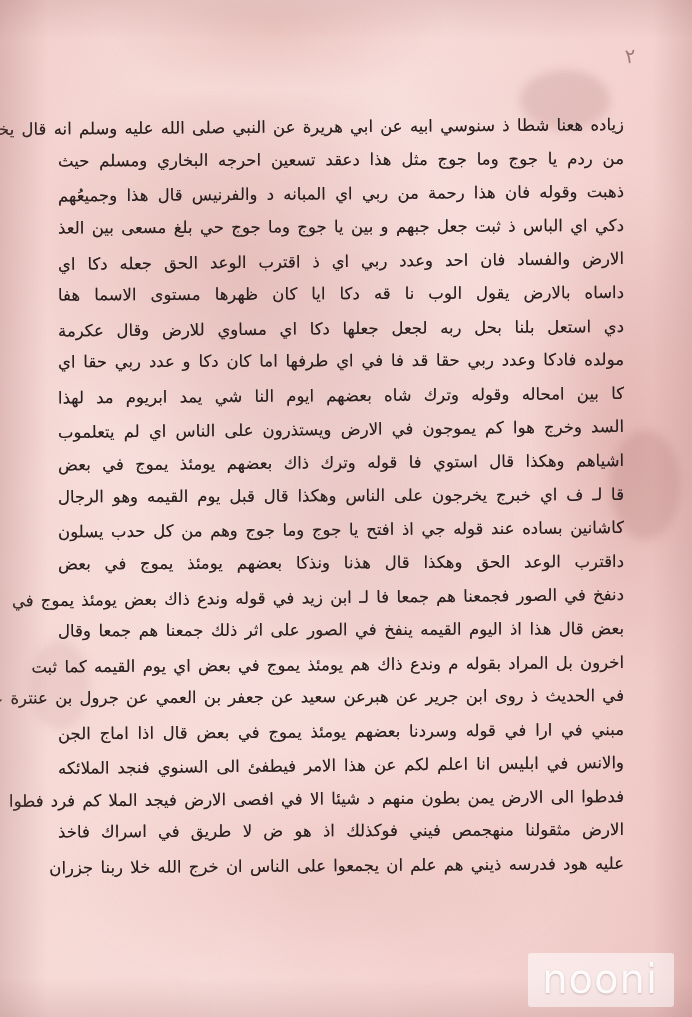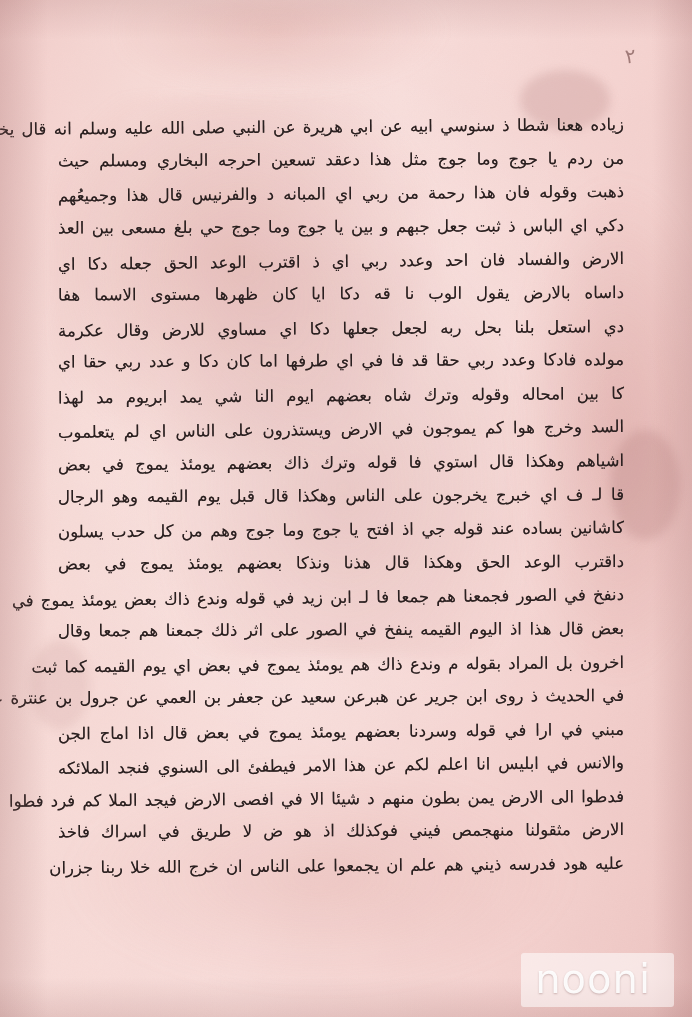--- a/index.html
+++ b/index.html
@@ -129,21 +129,21 @@
     pointer-events: none;
   }
 
   
   .watermark {
     position: absolute;
     right: 18px;
     bottom: 10px;
     display: flex;
     align-items: center;
-    padding: 6px 23px 8px 14px;
+    padding: 6px 16px 8px 14px;
     background: rgba(255,255,255,0.55);
     border-radius: 3px;
   }
   .watermark-text {
     font-family: "DejaVu Sans", sans-serif;
     font-size: 40px;
     letter-spacing: 1px;
     color: rgba(255,255,255,0.92);
     text-shadow: 0 1px 2px rgba(120,80,80,0.35);
     line-height: 1;

